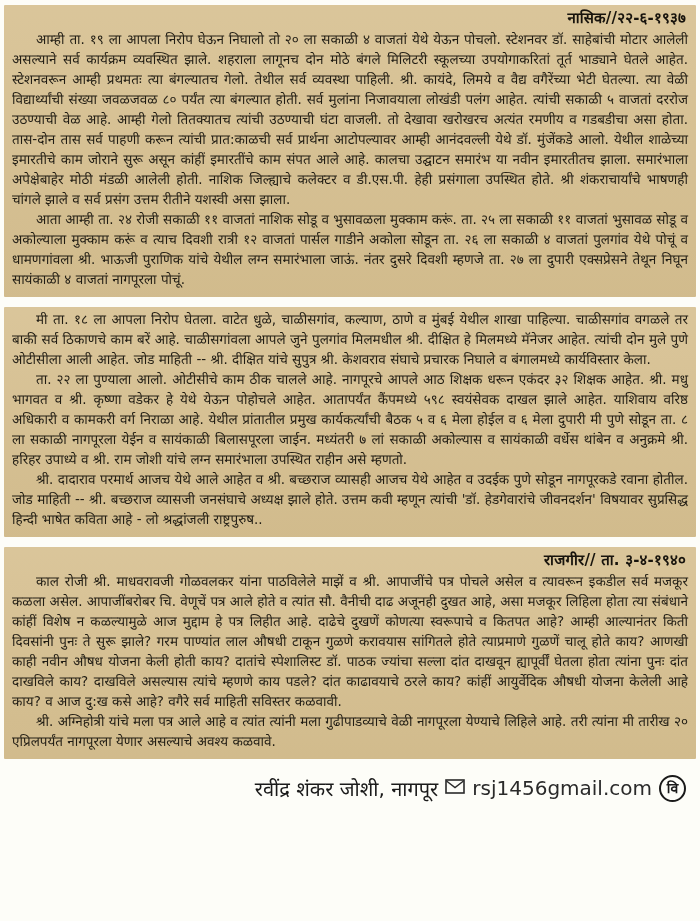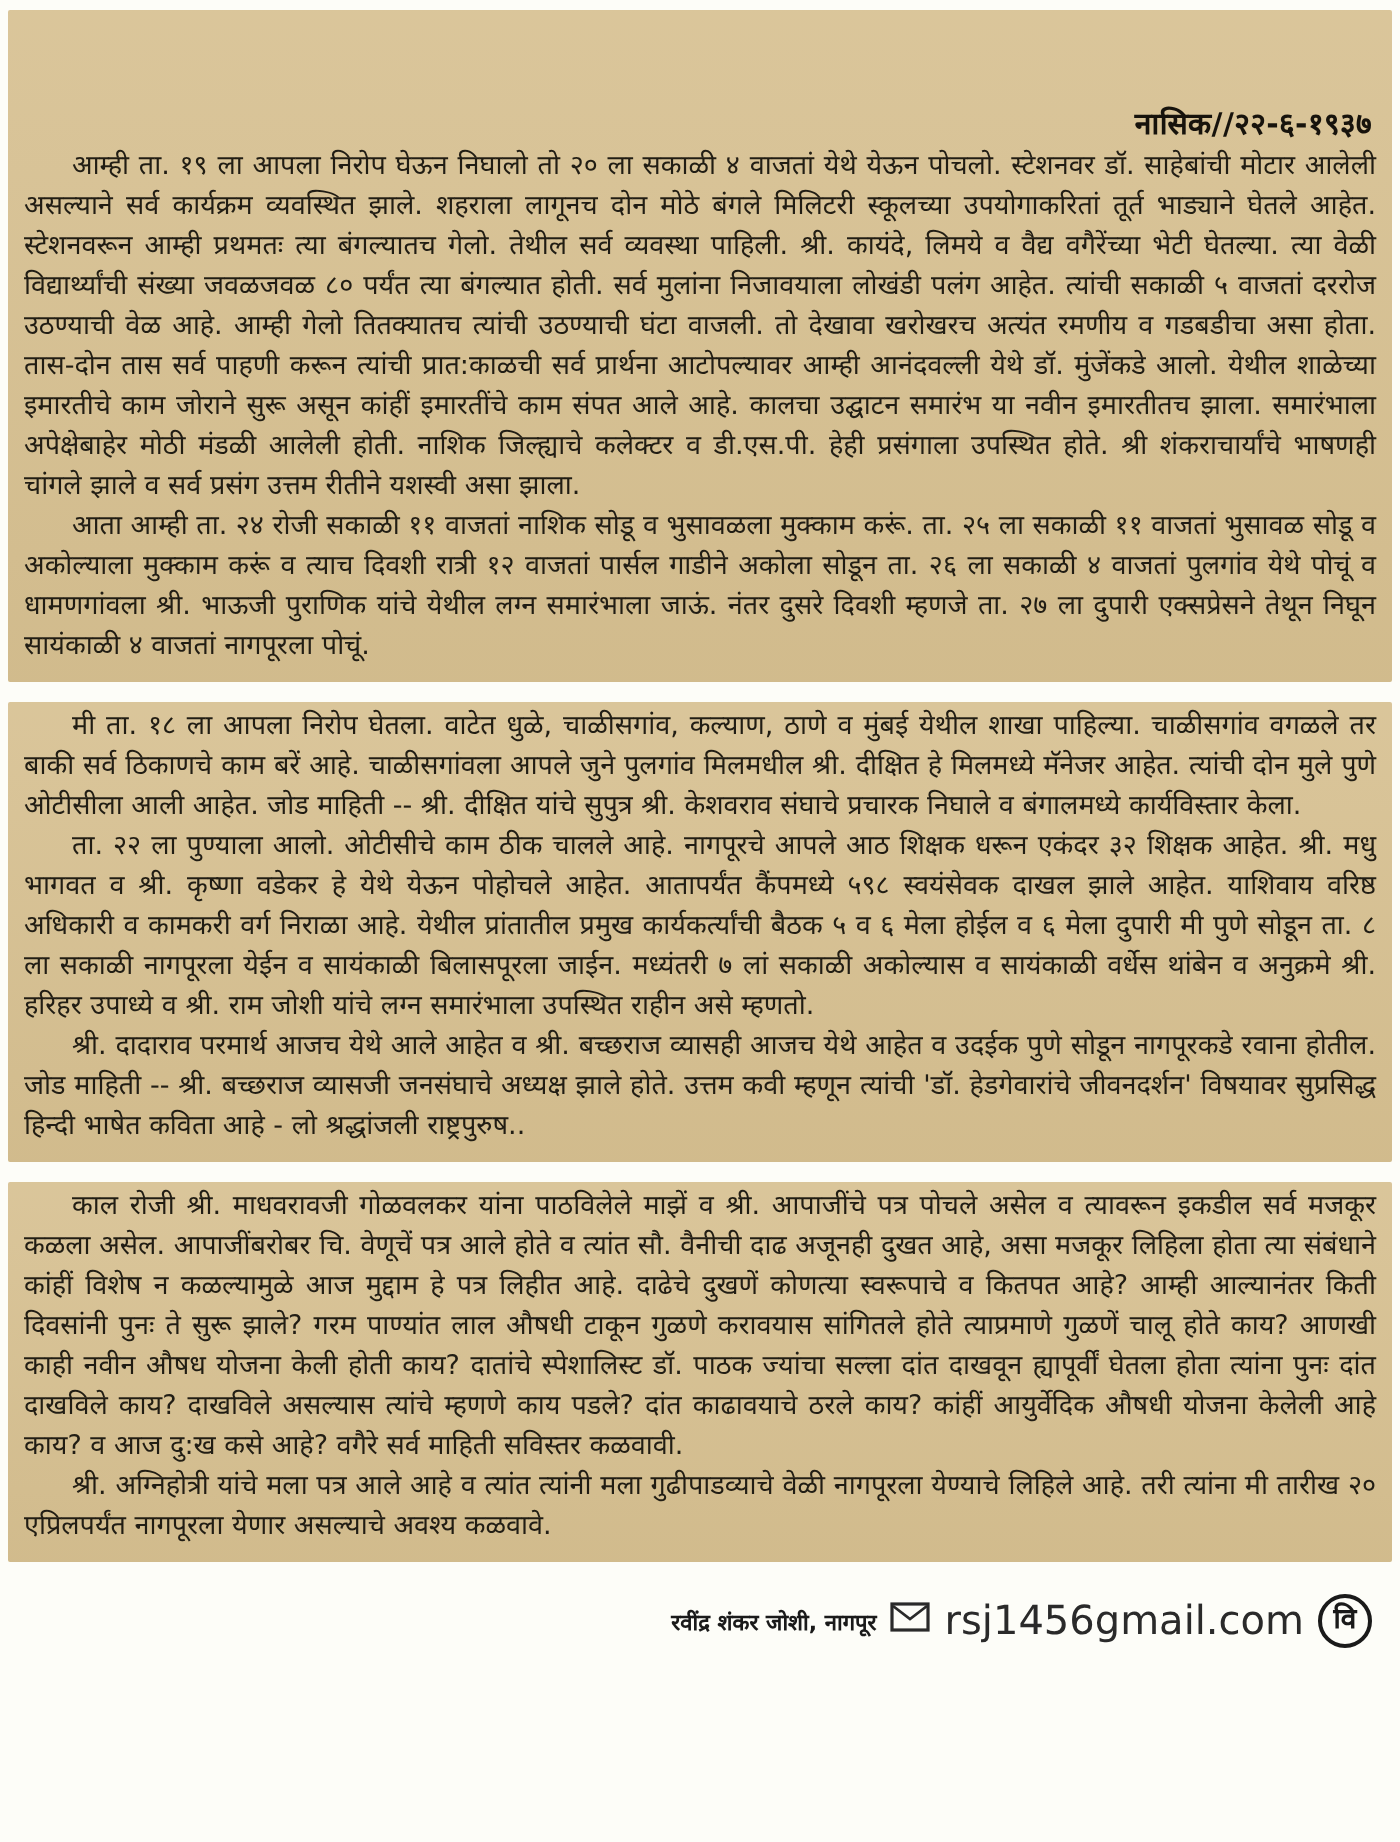--- a/index.html
+++ b/index.html
@@ -21,40 +21,39 @@
     border-radius: 1px;
   }
   .block-header {
     text-align: right;
     font-weight: bold;
     font-size: 15px;
     line-height: 22px;
     color: #17130c;
     letter-spacing: 0.2px;
     padding-right: 2px;
-    margin-top: 44px;
   }
   .para {
     font-size: 13.5px;
     line-height: 20px;
     color: #211d14;
     text-align: justify;
     text-indent: 24px;
   }
   .footer {
     display: flex;
     justify-content: flex-end;
     align-items: center;
     gap: 7px;
     padding: 4px 10px 0 0;
     height: 34px;
   }
   .footer-author {
-    font-weight: bold;
-    font-size: 11px;
+    font-weight: normal;
+    font-size: 20px;
     color: #1a1a1a;
   }
   .footer-email {
     font-size: 20px;
     color: #2a2a2a;
   }
   .envelope { display: inline-block; vertical-align: middle; }
   .logo-circle {
     width: 27px;
     height: 27px;
@@ -78,20 +77,21 @@
   <p class="para">आता आम्ही ता. २४ रोजी सकाळी ११ वाजतां नाशिक सोडू व भुसावळला मुक्काम करूं. ता. २५ ला सकाळी ११ वाजतां भुसावळ सोडू व अकोल्याला मुक्काम करूं व त्याच दिवशी रात्री १२ वाजतां पार्सल गाडीने अकोला सोडून ता. २६ ला सकाळी ४ वाजतां पुलगांव येथे पोचूं व धामणगांवला श्री. भाऊजी पुराणिक यांचे येथील लग्न समारंभाला जाऊं. नंतर दुसरे दिवशी म्हणजे ता. २७ ला दुपारी एक्सप्रेसने तेथून निघून सायंकाळी ४ वाजतां नागपूरला पोचूं.</p>
 </section>
 
 <section class="letter-block">
   <p class="para">मी ता. १८ ला आपला निरोप घेतला. वाटेत धुळे, चाळीसगांव, कल्याण, ठाणे व मुंबई येथील शाखा पाहिल्या. चाळीसगांव वगळले तर बाकी सर्व ठिकाणचे काम बरें आहे. चाळीसगांवला आपले जुने पुलगांव मिलमधील श्री. दीक्षित हे मिलमध्ये मॅनेजर आहेत. त्यांची दोन मुले पुणे ओटीसीला आली आहेत. जोड माहिती -- श्री. दीक्षित यांचे सुपुत्र श्री. केशवराव संघाचे प्रचारक निघाले व बंगालमध्ये कार्यविस्तार केला.</p>
   <p class="para">ता. २२ ला पुण्याला आलो. ओटीसीचे काम ठीक चालले आहे. नागपूरचे आपले आठ शिक्षक धरून एकंदर ३२ शिक्षक आहेत. श्री. मधु भागवत व श्री. कृष्णा वडेकर हे येथे येऊन पोहोचले आहेत. आतापर्यंत कैंपमध्ये ५९८ स्वयंसेवक दाखल झाले आहेत. याशिवाय वरिष्ठ अधिकारी व कामकरी वर्ग निराळा आहे. येथील प्रांतातील प्रमुख कार्यकर्त्यांची बैठक ५ व ६ मेला होईल व ६ मेला दुपारी मी पुणे सोडून ता. ८ ला सकाळी नागपूरला येईन व सायंकाळी बिलासपूरला जाईन. मध्यंतरी ७ लां सकाळी अकोल्यास व सायंकाळी वर्धेस थांबेन व अनुक्रमे श्री. हरिहर उपाध्ये व श्री. राम जोशी यांचे लग्न समारंभाला उपस्थित राहीन असे म्हणतो.</p>
   <p class="para">श्री. दादाराव परमार्थ आजच येथे आले आहेत व श्री. बच्छराज व्यासही आजच येथे आहेत व उदईक पुणे सोडून नागपूरकडे रवाना होतील. जोड माहिती -- श्री. बच्छराज व्यासजी जनसंघाचे अध्यक्ष झाले होते. उत्तम कवी म्हणून त्यांची 'डॉ. हेडगेवारांचे जीवनदर्शन' विषयावर सुप्रसिद्ध हिन्दी भाषेत कविता आहे - लो श्रद्धांजली राष्ट्रपुरुष..</p>
 </section>
 
 <section class="letter-block">
+  <div class="block-header">राजगीर// ता. ३-४-१९४०</div>
   <p class="para">काल रोजी श्री. माधवरावजी गोळवलकर यांना पाठविलेले माझें व श्री. आपाजींचे पत्र पोचले असेल व त्यावरून इकडील सर्व मजकूर कळला असेल. आपाजींबरोबर चि. वेणूचें पत्र आले होते व त्यांत सौ. वैनीची दाढ अजूनही दुखत आहे, असा मजकूर लिहिला होता त्या संबंधाने कांहीं विशेष न कळल्यामुळे आज मुद्दाम हे पत्र लिहीत आहे. दाढेचे दुखणें कोणत्या स्वरूपाचे व कितपत आहे? आम्ही आल्यानंतर किती दिवसांनी पुनः ते सुरू झाले? गरम पाण्यांत लाल औषधी टाकून गुळणे करावयास सांगितले होते त्याप्रमाणे गुळणें चालू होते काय? आणखी काही नवीन औषध योजना केली होती काय? दातांचे स्पेशालिस्ट डॉ. पाठक ज्यांचा सल्ला दांत दाखवून ह्यापूर्वीं घेतला होता त्यांना पुनः दांत दाखविले काय? दाखविले असल्यास त्यांचे म्हणणे काय पडले? दांत काढावयाचे ठरले काय? कांहीं आयुर्वेदिक औषधी योजना केलेली आहे काय? व आज दु:ख कसे आहे? वगैरे सर्व माहिती सविस्तर कळवावी.</p>
   <p class="para">श्री. अग्निहोत्री यांचे मला पत्र आले आहे व त्यांत त्यांनी मला गुढीपाडव्याचे वेळी नागपूरला येण्याचे लिहिले आहे. तरी त्यांना मी तारीख २० एप्रिलपर्यंत नागपूरला येणार असल्याचे अवश्य कळवावे.</p>
 </section>
 
 <div class="footer">
   <span class="footer-author">रवींद्र शंकर जोशी, नागपूर</span>
   <span class="envelope">
     <svg width="20" height="15" viewBox="0 0 20 15">
       <rect x="1" y="1" width="18" height="13" fill="none" stroke="#2a2a2a" stroke-width="1.6"></rect>
       <path d="M1.5 2 L10 8.5 L18.5 2" fill="none" stroke="#2a2a2a" stroke-width="1.4"></path>

